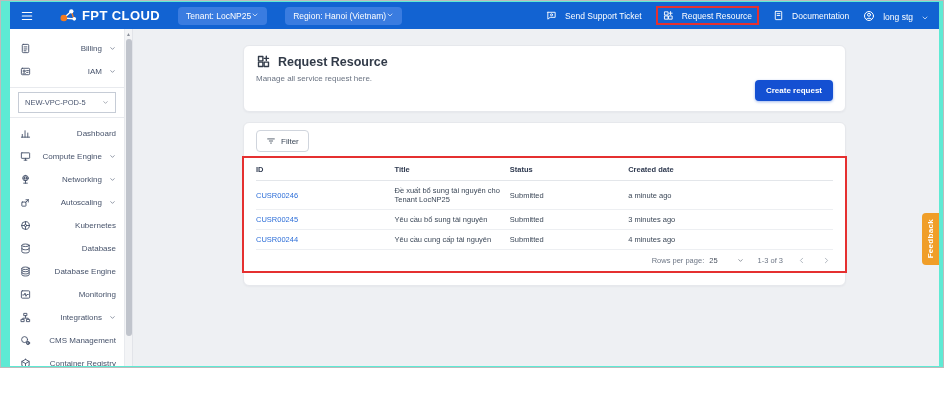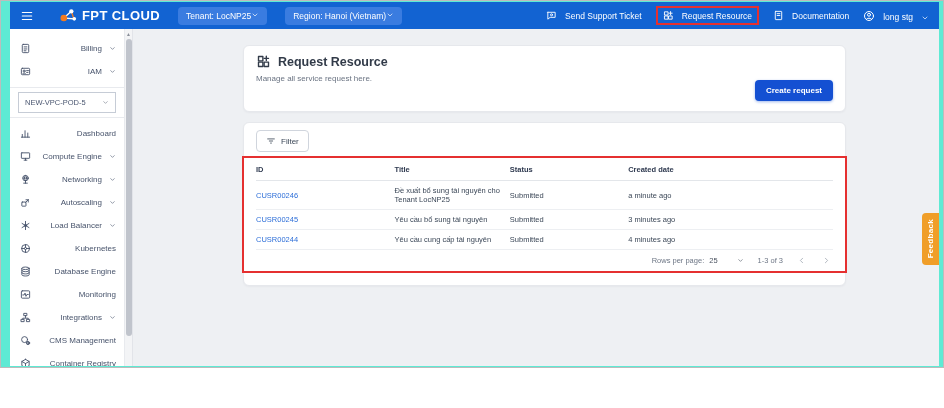--- a/index.html
+++ b/index.html
@@ -202,35 +202,32 @@
                 <rect x="4" y="11" width="9" height="9" rx="1"></rect>
                 <path d="M13 6h5v5M18.5 5.5L12 12"></path>
               </svg>
           <span class="lbl">Autoscaling</span>
           <svg class="ic" width="7" height="7" viewBox="0 0 24 24">
                 <path d="M6 9l6 6 6-6"></path>
               </svg>
         </div>
         <div class="side-item">
           <svg class="ic" width="11" height="11" viewBox="0 0 24 24">
-                <path d="M12 3v18M4.5 7.5l15 9M19.5 7.5l-15 9"></path>
-                <circle cx="12" cy="12" r="2.5"></circle>
-              </svg>
-          <span class="lbl">Load Balancer</span>
-          <svg class="ic" width="7" height="7" viewBox="0 0 24 24">
-                <path d="M6 9l6 6 6-6"></path>
-              </svg>
-        </div>
-        <div class="side-item">
-          <svg class="ic" width="11" height="11" viewBox="0 0 24 24">
                 <circle cx="12" cy="12" r="8.5"></circle>
                 <circle cx="12" cy="12" r="2.5"></circle>
                 <path d="M12 3.5v6M12 14.5v6M3.5 12h6M14.5 12h6"></path>
               </svg>
           <span class="lbl">Kubernetes</span>
+        </div>
+        <div class="side-item">
+          <svg class="ic" width="11" height="11" viewBox="0 0 24 24">
+                <ellipse cx="12" cy="5" rx="8" ry="2.8"></ellipse>
+                <path d="M4 5v14c0 1.6 3.6 2.8 8 2.8s8-1.2 8-2.8V5M4 12c0 1.6 3.6 2.8 8 2.8s8-1.2 8-2.8"></path>
+              </svg>
+          <span class="lbl">Database</span>
         </div>
         <div class="side-item">
           <svg class="ic" width="11" height="11" viewBox="0 0 24 24">
                 <ellipse cx="12" cy="5" rx="8" ry="2.8"></ellipse>
                 <path d="M4 5v14c0 1.6 3.6 2.8 8 2.8s8-1.2 8-2.8V5M4 9.5c0 1.6 3.6 2.8 8 2.8s8-1.2 8-2.8M4 14.5c0 1.6 3.6 2.8 8 2.8s8-1.2 8-2.8"></path>
               </svg>
           <span class="lbl">Database Engine</span>
         </div>
         <div class="side-item">
           <svg class="ic" width="11" height="11" viewBox="0 0 24 24">

